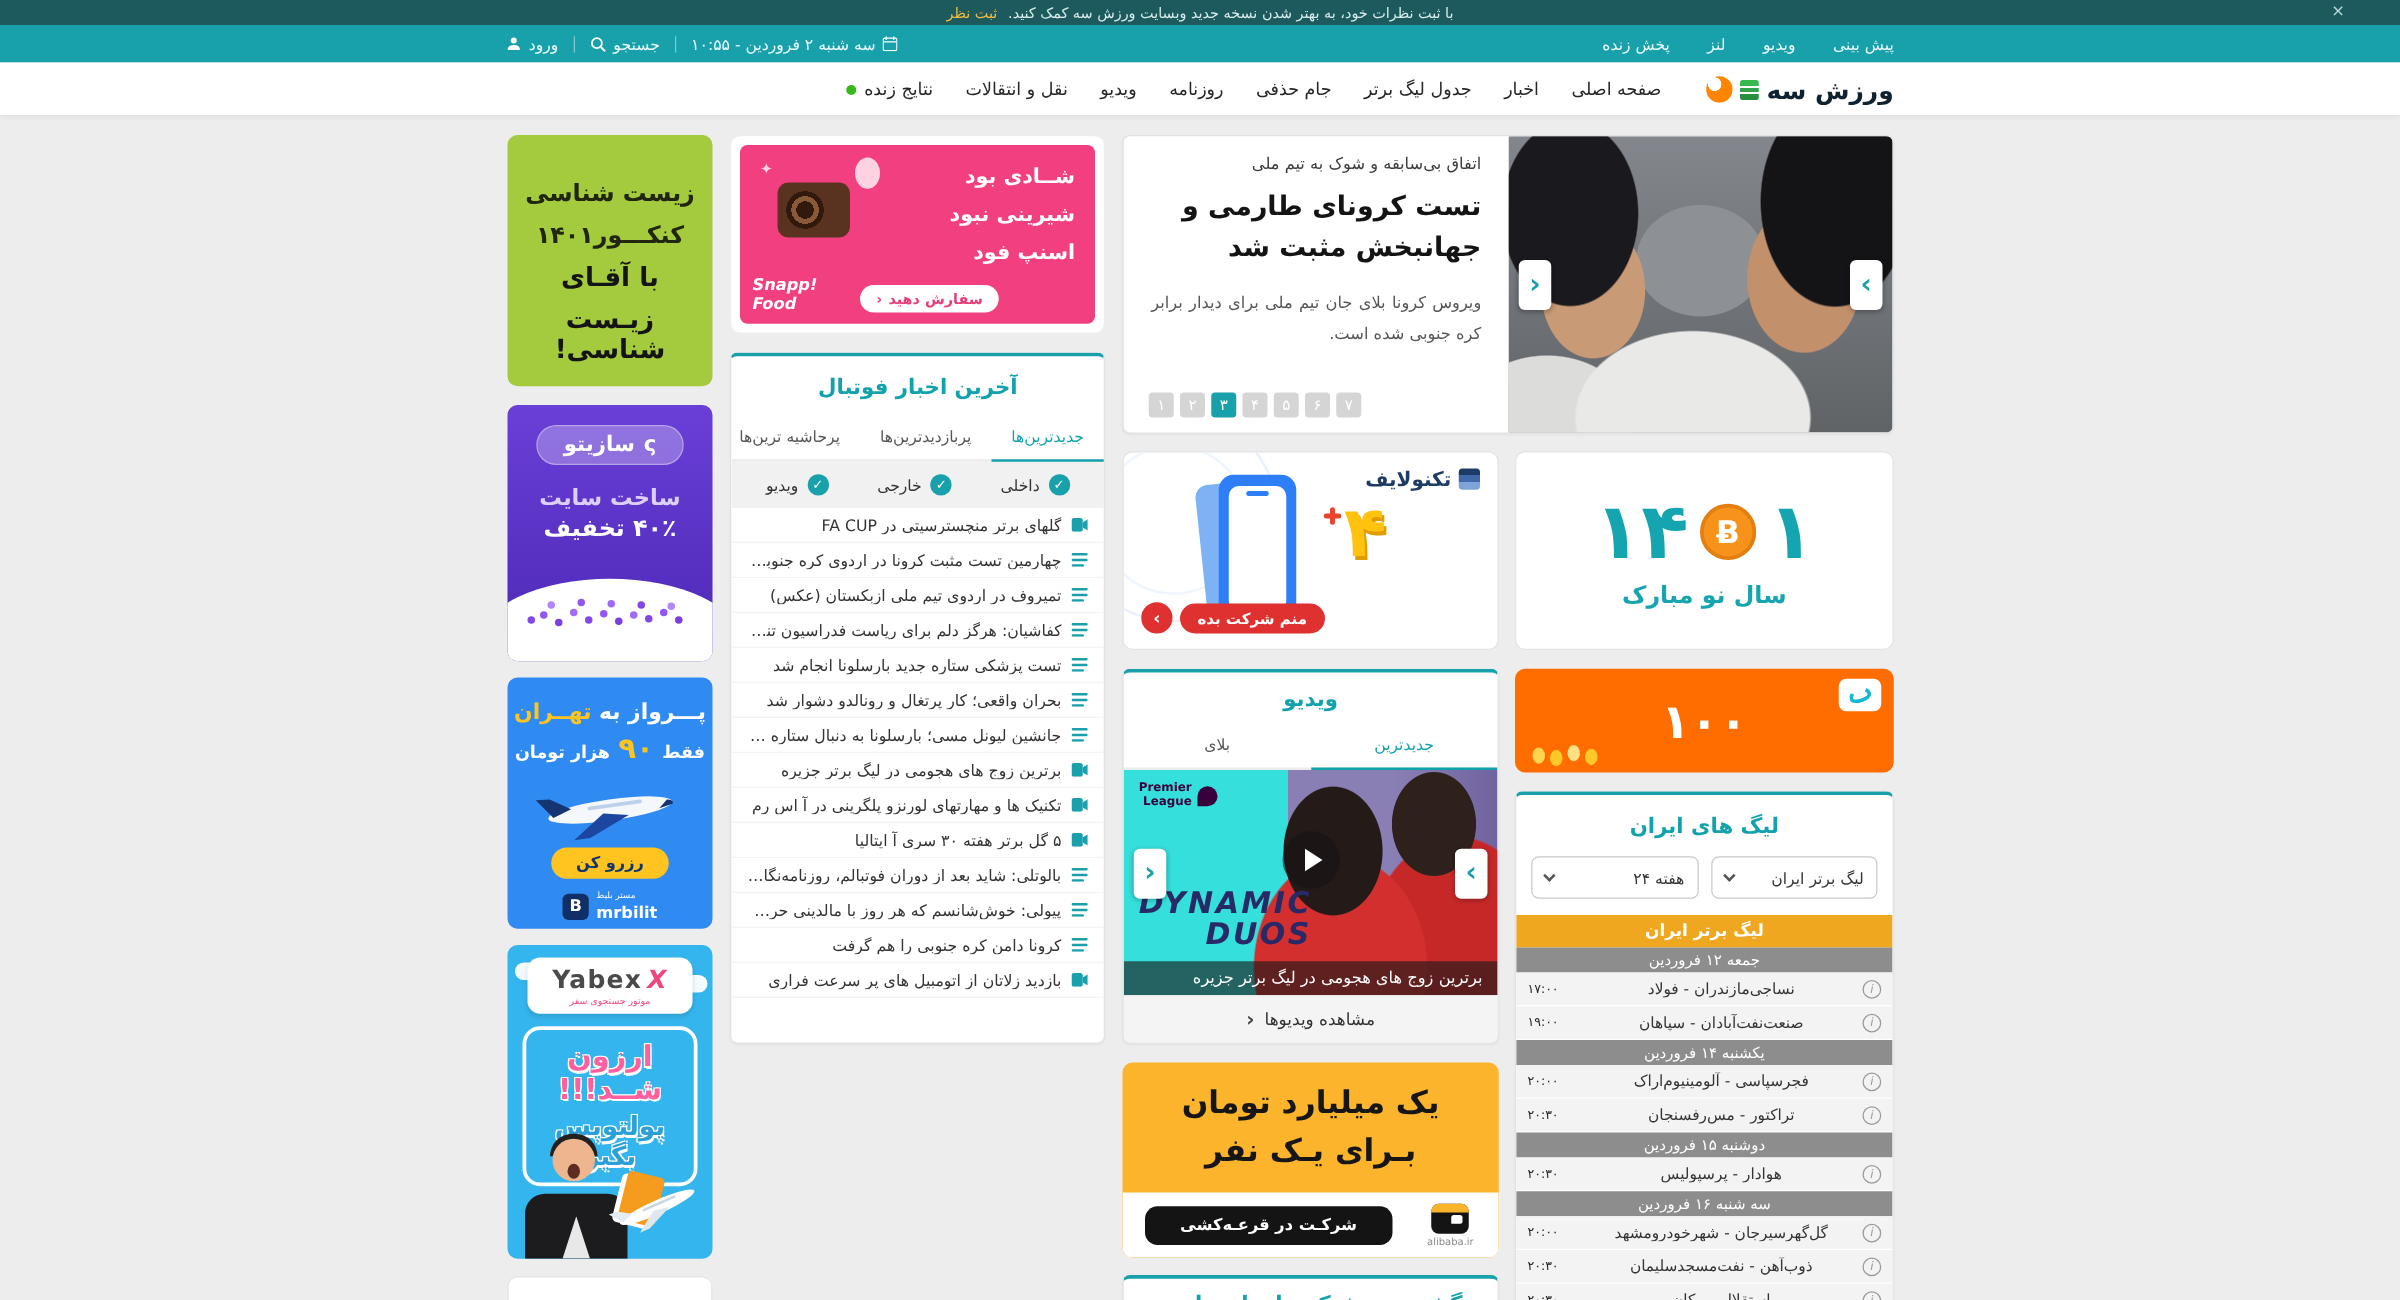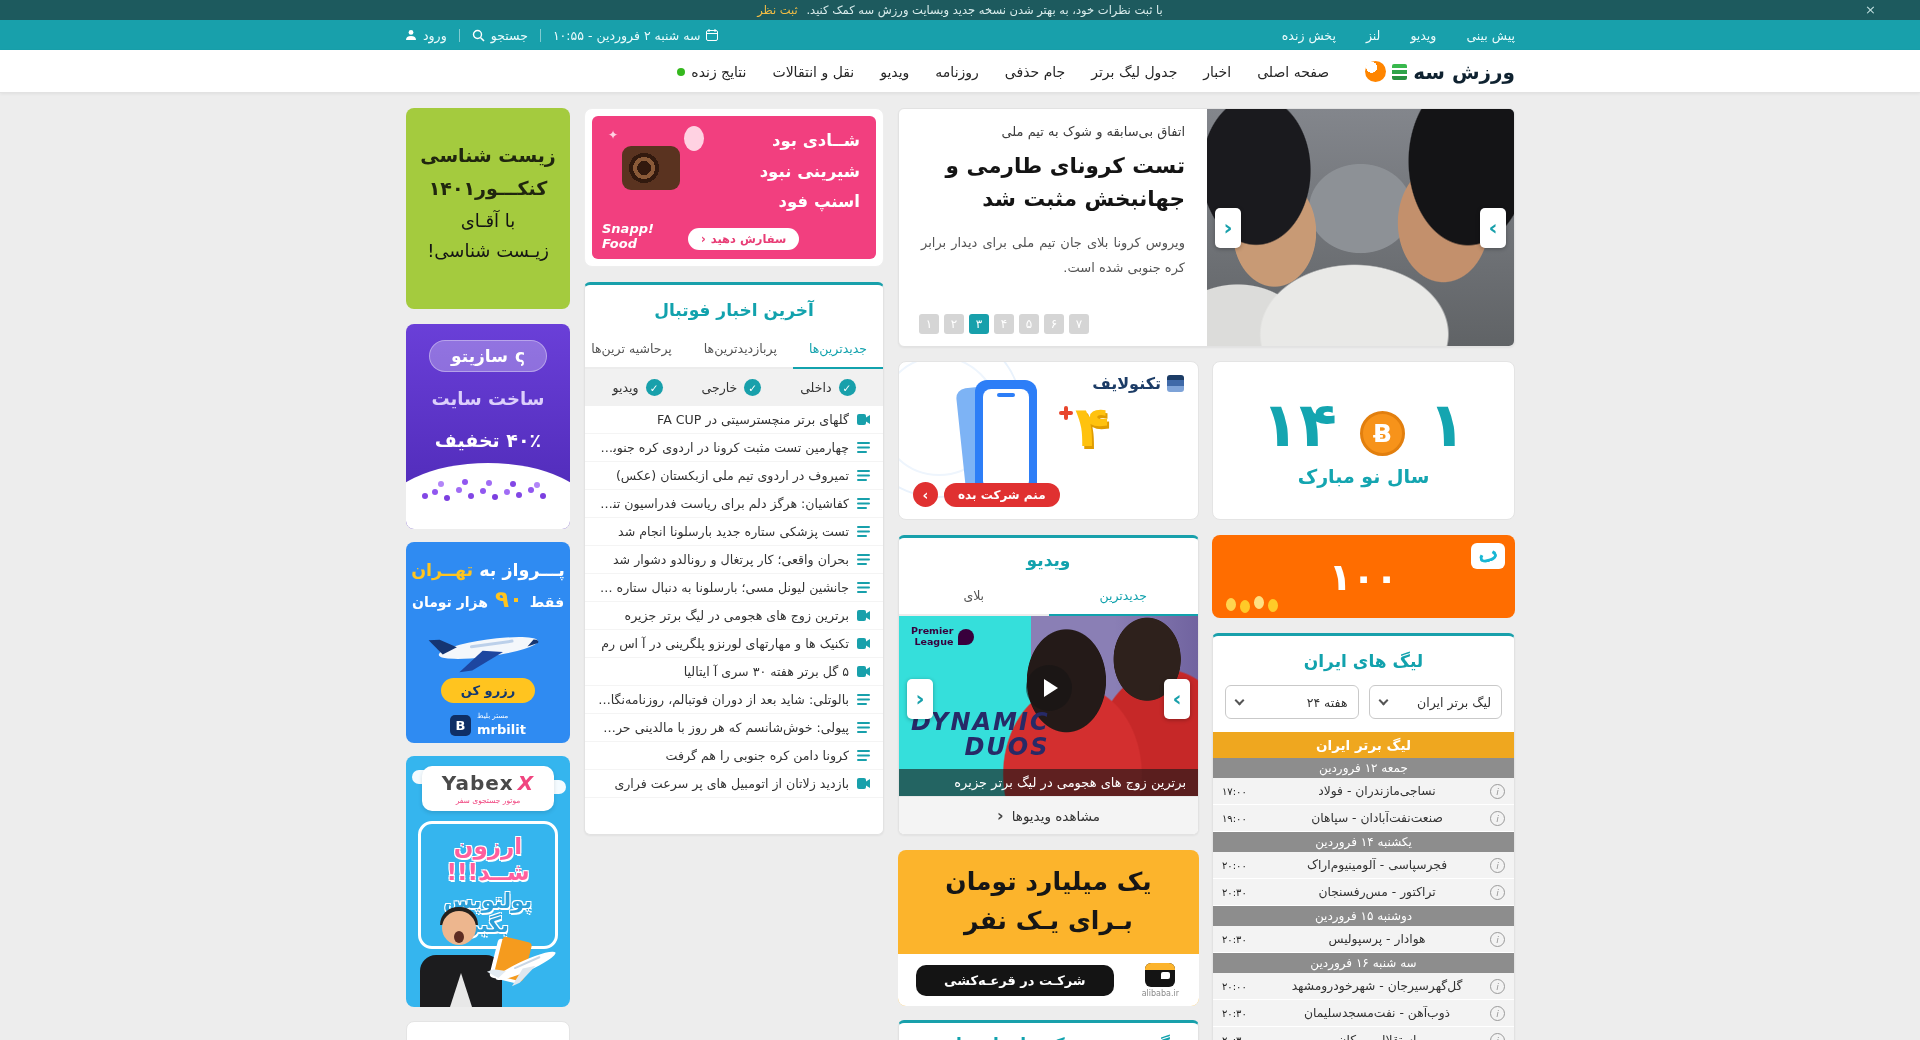--- a/index.html
+++ b/index.html
@@ -107,28 +107,28 @@
   .info{width:15px;height:15px;border-radius:50%;border:1px solid #9a9a9a;color:#9a9a9a;font-size:9.5px;display:flex;align-items:center;justify-content:center;flex:none;font-style:italic}
   .info::after{content:"i"}
   .teams{flex:1;text-align:center;font-size:12.3px;color:#333;white-space:nowrap;overflow:hidden}
   .mtime{width:42px;text-align:left;font-size:10px;color:#222;direction:ltr;flex:none}
 
   
   .ad{border-radius:8px;position:relative;overflow:hidden;cursor:pointer}
 
   .ad-bio{height:201px;background:#a4cb3e;text-align:center;padding-top:36px;color:#20260f}
   .ad-bio .l{font-size:19px;font-weight:600;margin-bottom:11px}
-  .ad-bio .b{font-size:18px;font-weight:400;margin-bottom:9px;color:#141414}
+  .ad-bio .b{font-size:21px;font-weight:700;margin-bottom:9px;color:#141414}
   .ad-bio .b:first-of-type{margin-top:16px}
 
   .ad-sazito{height:205px;background:linear-gradient(180deg,#6a3fd8,#4c28b4)}
   .sz-pill{margin:16px auto 0;width:118px;background:rgba(255,255,255,.28);border:1px solid rgba(255,255,255,.35);border-radius:17px;padding:5px 0;display:flex;align-items:center;justify-content:center;gap:7px;color:#fff;font-weight:800;font-size:17px}
   .sz-swirl{font-size:17px;font-weight:bold}
   .sz-l1{color:#dccffb;text-align:center;font-size:18px;font-weight:600;margin-top:16px}
-  .sz-l2{color:#fff;text-align:center;font-size:19px;font-weight:800;margin-top:20px}
+  .sz-l2{color:#fff;text-align:center;font-size:19px;font-weight:800;margin-top:3px}
   .sz-hill{position:absolute;bottom:-34px;left:-22px;right:-22px;height:100px;background:#fff;border-radius:50% 50% 0 0}
   .fl{position:absolute;bottom:30px;left:16px;width:6px;height:6px;border-radius:50%;background:#8247e5;
       box-shadow:10px -4px 0 #9157f0,22px 2px 0 #7c3fe0,34px -6px 0 #a06cf5,46px 0 0 #8247e5,58px -5px 0 #9157f0,70px 1px 0 #7c3fe0,82px -4px 0 #a06cf5,94px -1px 0 #8247e5,106px -6px 0 #9157f0,118px 0 0 #7c3fe0,16px -12px 0 #b285f8,40px -14px 0 #9157f0,64px -13px 0 #a06cf5,88px -12px 0 #8247e5,112px -11px 0 #b285f8}
 
   .ad-fly{height:201px;background:#2f8bf2;text-align:center;color:#fff;padding-top:18px}
   .fly-l1{font-size:17.5px;font-weight:800}
   .fly-l2{font-size:14px;font-weight:700;margin-top:6px}
   .y{color:#ffc41f}
   .y90{font-size:23px;font-weight:900;color:#ffc41f;padding:0 2px}
   .fly-btn{display:inline-block;background:#ffc41f;color:#14386e;font-size:13px;font-weight:800;border-radius:15px;padding:5px 20px;margin-top:4px;cursor:pointer}
@@ -182,21 +182,21 @@
   .th-notch{position:absolute;top:4px;left:50%;transform:translateX(-50%);width:18px;height:4px;border-radius:2px;background:#2d7ef7}
   .th-4{position:absolute;left:176px;top:32px;font-size:56px;font-weight:900;color:#ffc20e;text-shadow:2px 3px 0 #e09c00}
   .th-star{position:absolute;left:160px;top:44px;width:14px;height:14px}
   .th-star::before,.th-star::after{content:"";position:absolute;left:5px;top:0;width:4px;height:14px;background:#e8452c;border-radius:2px}
   .th-star::after{transform:rotate(90deg)}
   .th-btn{position:absolute;left:14px;bottom:12px;display:flex;align-items:center;gap:6px;direction:ltr;cursor:pointer}
   .th-circle{width:25px;height:25px;border-radius:50%;background:#e03131;color:#fff;display:flex;align-items:center;justify-content:center;font-size:14px;font-weight:bold}
   .th-pill{background:#e03131;color:#fff;font-size:12px;font-weight:700;border-radius:14px;padding:5px 14px}
 
   .ad-1401{height:159px;background:#fff;border:1px solid #e4e4e4;display:flex;flex-direction:column;align-items:center;justify-content:center;gap:9px;border-radius:8px}
-  .ny-digits{display:flex;align-items:flex-end;direction:ltr;gap:20px}
+  .ny-digits{display:flex;align-items:center;direction:ltr;gap:6px}
   .ny-d{font-size:62px;font-weight:900;color:#14a5b0;line-height:1}
   .ny-coin{width:45px;height:45px;border-radius:50%;background:#f7931a;color:#fff;font-weight:900;font-size:25px;display:flex;align-items:center;justify-content:center;border:3px solid #e27f0e;margin:0 3px}
   .ny-cap{color:#14a5b0;font-size:19px;font-weight:800}
 
   .ad-100{height:83px;background:#ff6d00}
   .h-num{position:absolute;left:50%;top:50%;transform:translate(-50%,-50%);color:#fff;font-size:38px;font-weight:900;letter-spacing:2px}
   .h-badge{position:absolute;top:8px;right:10px;width:34px;height:26px;background:#fff;border-radius:6px;display:flex;align-items:center;justify-content:center}
   .h-badge-in{width:18px;height:12px;border:3px solid #18b7d4;border-top-color:transparent;border-radius:50%/60% 60% 40% 40%;transform:rotate(-18deg)}
   .h-eggs{position:absolute;left:14px;bottom:7px;width:10px;height:13px;background:#ffd54f;border-radius:50%;box-shadow:14px 2px 0 #ffca28,28px -2px 0 #ffe082,42px 1px 0 #ffca28}
 

